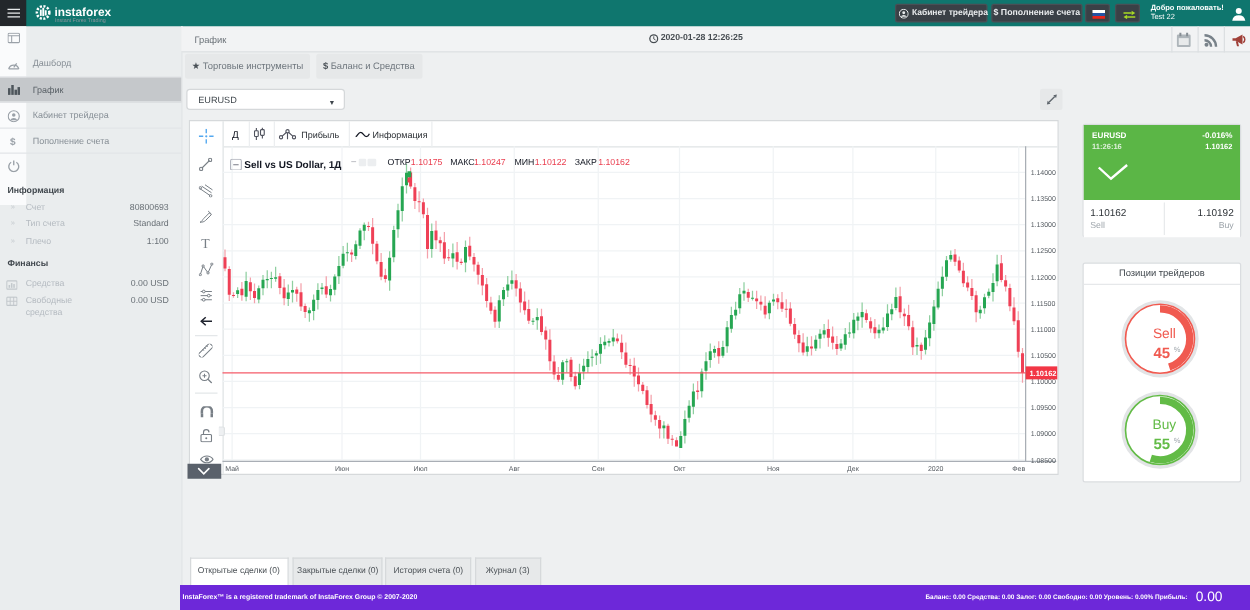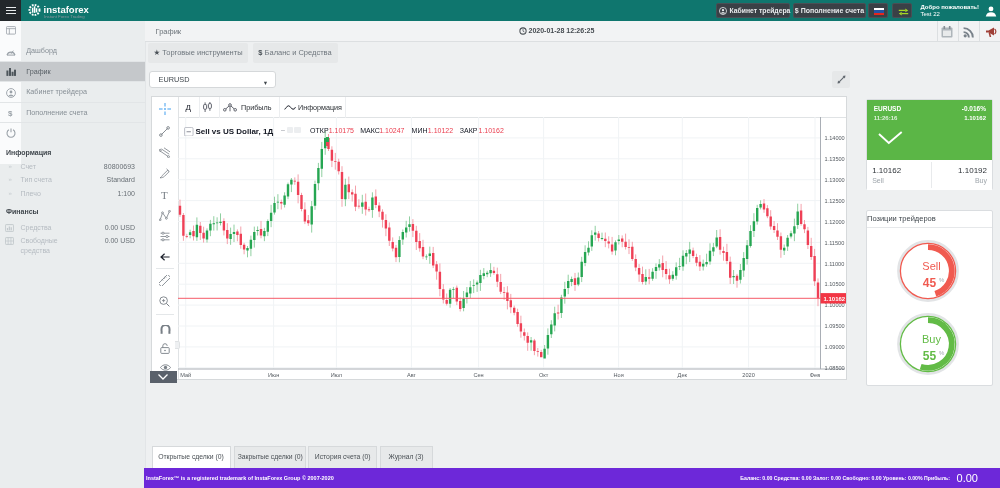--- a/index.html
+++ b/index.html
@@ -414,21 +414,21 @@
  </div>
  <div class="abs" style="left:0;top:59.6px;width:125.3px;height:30px;background:#fff">
   <div class="abs" style="left:64px;top:2px;width:1px;height:26px;background:#e8eaec"></div>
   <span class="abs" style="left:5.5px;top:6px;font-size:8px;color:#2e3338">1.10162</span>
   <span class="abs" style="left:5.5px;top:17.5px;font-size:7px;color:#9ea5ab">Sell</span>
   <span class="abs" style="right:5px;top:6px;font-size:8px;color:#2e3338">1.10192</span>
   <span class="abs" style="right:5px;top:17.5px;font-size:7px;color:#9ea5ab">Buy</span>
  </div>
 </div>
 <div id="positions">
- <div class="abs" style="left:0;top:0;width:125px;height:17px;border-bottom:1px solid #e6e8ea;text-align:left;font-size:7.5px;color:#3f464c;line-height:15px">Позиции трейдеров</div>
+ <div class="abs" style="left:0;top:0;width:125px;height:17px;border-bottom:1px solid #e6e8ea;text-align:center;font-size:7.5px;color:#3f464c;line-height:15px">Позиции трейдеров</div>
 <svg class="abs" style="left:29px;top:28.3px" width="64" height="64" viewBox="0 0 64 64">
    <circle cx="32" cy="32" r="29.5" fill="none" stroke="#e2e4e6" stroke-width="2.8"></circle>
    <circle cx="32" cy="32" r="27.6" fill="none" stroke="#f05a50" stroke-width="1.3"></circle>
    <path d="M32.00 8.20A23.8 23.8 0 0 1 39.35 54.64" fill="none" stroke="#f05a50" stroke-width="5.8"></path>
    <text x="35.5" y="31.4" text-anchor="middle" font-size="11" fill="#f05a50">Sell</text>
    <text x="33.5" y="47.6" text-anchor="middle" font-size="12" font-weight="bold" fill="#f05a50">45</text>
    <text x="43" y="42.5" font-size="6" fill="#a0a7ad">%</text>
   </svg>
  <svg class="abs" style="left:29px;top:101px" width="64" height="64" viewBox="0 0 64 64">
    <circle cx="32" cy="32" r="29.5" fill="none" stroke="#e2e4e6" stroke-width="2.8"></circle>

